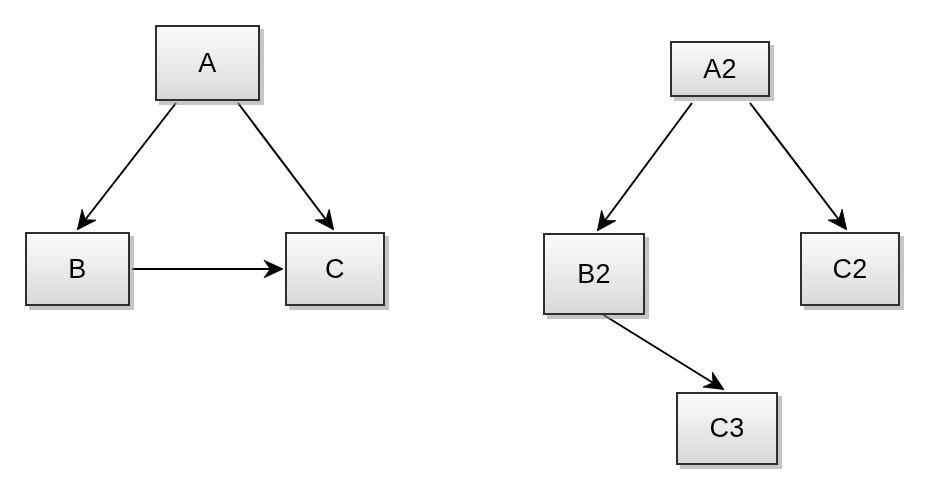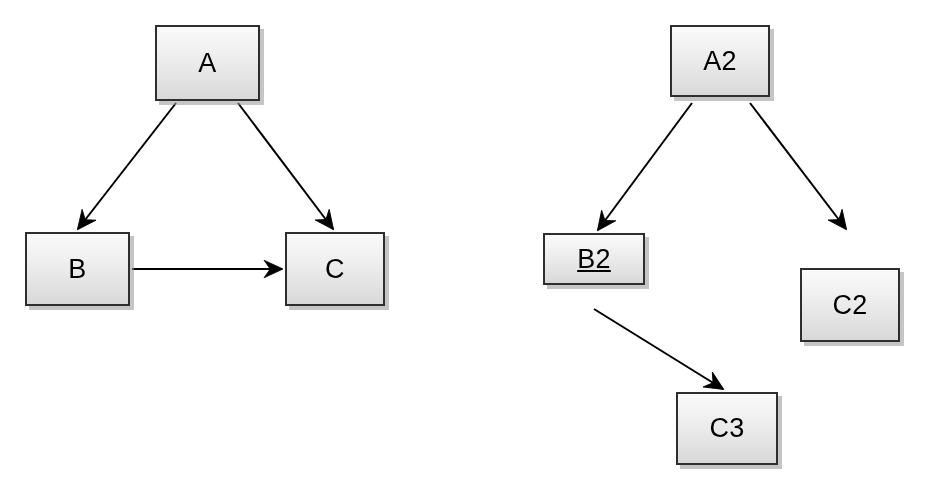--- a/index.html
+++ b/index.html
@@ -76,27 +76,27 @@
         <span class="node-label">A</span>
       </div>
       <div class="node" style="left: 25px; top: 232px; width: 105px; height: 74px;">
         <span class="node-label">B</span>
       </div>
       <div class="node" style="left: 285px; top: 232px; width: 100px; height: 74px;">
         <span class="node-label">C</span>
       </div>
     </div>
   <div id="nodes-right">
-      <div class="node" style="left: 670px; top: 25px; width: 100px; height: 72px;">
+      <div class="node" style="left: 670px; top: 41px; width: 100px; height: 56px;">
         <span class="node-label">A2</span>
       </div>
-      <div class="node" style="left: 543px; top: 233px; width: 102px; height: 52px; text-decoration: underline;">
+      <div class="node" style="left: 543px; top: 233px; width: 102px; height: 82px;">
         <span class="node-label">B2</span>
       </div>
-      <div class="node" style="left: 800px; top: 232px; width: 100px; height: 74px; margin-top: 36px;">
+      <div class="node" style="left: 800px; top: 232px; width: 100px; height: 74px;">
         <span class="node-label">C2</span>
       </div>
       <div class="node" style="left: 676px; top: 392px; width: 102px; height: 73px; align-items: center;">
         <span class="node-label">C3</span>
       </div>
     </div>
 
 </div>
 
 </body></html>

